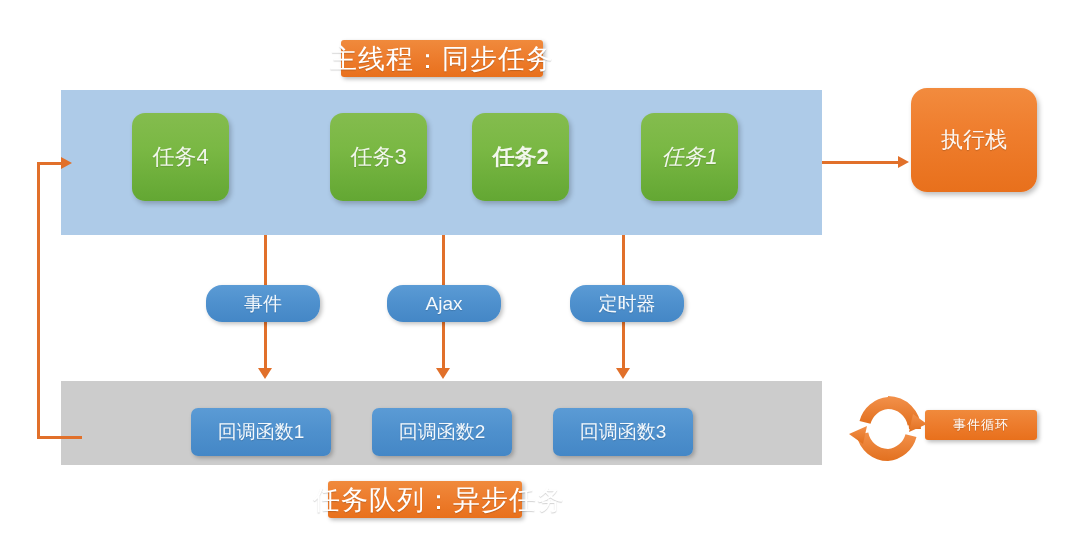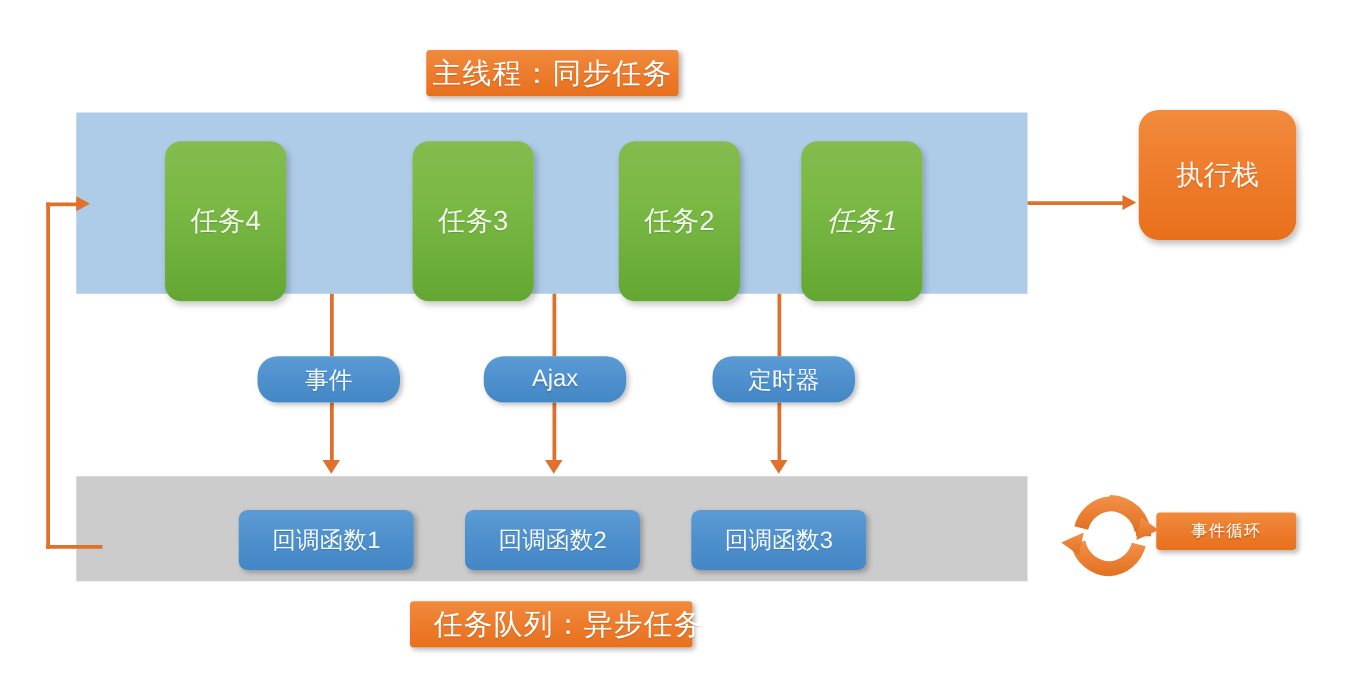--- a/index.html
+++ b/index.html
@@ -39,70 +39,70 @@
   }
 
   
   .tag {
     position: absolute;
     box-sizing: border-box;
     display: flex;
     align-items: center;
     justify-content: center;
     color: #ffffff;
-    font-size: 23px;
+    font-size: 27px;
     letter-spacing: 1px;
     background: linear-gradient(to bottom, #f08a3c 0%, #ed7d2e 45%, #e8701c 100%);
     border-radius: 3px;
     box-shadow: 2px 2px 4px rgba(0,0,0,0.28);
     text-shadow: 0 1px 1px rgba(0,0,0,0.18);
     white-space: nowrap;
   }
   .tag-main-thread {
     left: 341px;
     top: 40px;
     width: 202px;
     height: 37px;
   }
   .tag-task-queue {
     left: 328px;
     top: 481px;
-    width: 226px;
+    width: 194px;
     height: 37px;
     padding-left: 28px;
   }
   .tag-event-loop {
     left: 925px;
     top: 410px;
     width: 112px;
     height: 30px;
     font-size: 13px;
   }
 
   
   .task-box {
     position: absolute;
     box-sizing: border-box;
     width: 97px;
-    height: 128px;
+    height: 88px;
     top: 113px;
     border-radius: 13px;
     background: linear-gradient(to bottom, #84bc4e 0%, #7ab844 40%, #63a733 100%);
     display: flex;
     align-items: center;
     justify-content: center;
     color: #f2f7ec;
     font-size: 22px;
     box-shadow: 2px 3px 5px rgba(0,0,0,0.22);
     text-shadow: 0 1px 1px rgba(0,0,0,0.15);
     white-space: nowrap;
   }
   .task-0 { left: 132px; }
   .task-1 { left: 302px; margin-left: 28px; }
-  .task-2 { left: 495px; }
+  .task-2 { left: 472px; font-weight: bold; }
   .task-3 { left: 641px; font-style: italic; }
 
   
   .exec-stack {
     position: absolute;
     left: 911px;
     top: 88px;
     width: 126px;
     height: 104px;
     box-sizing: border-box;

